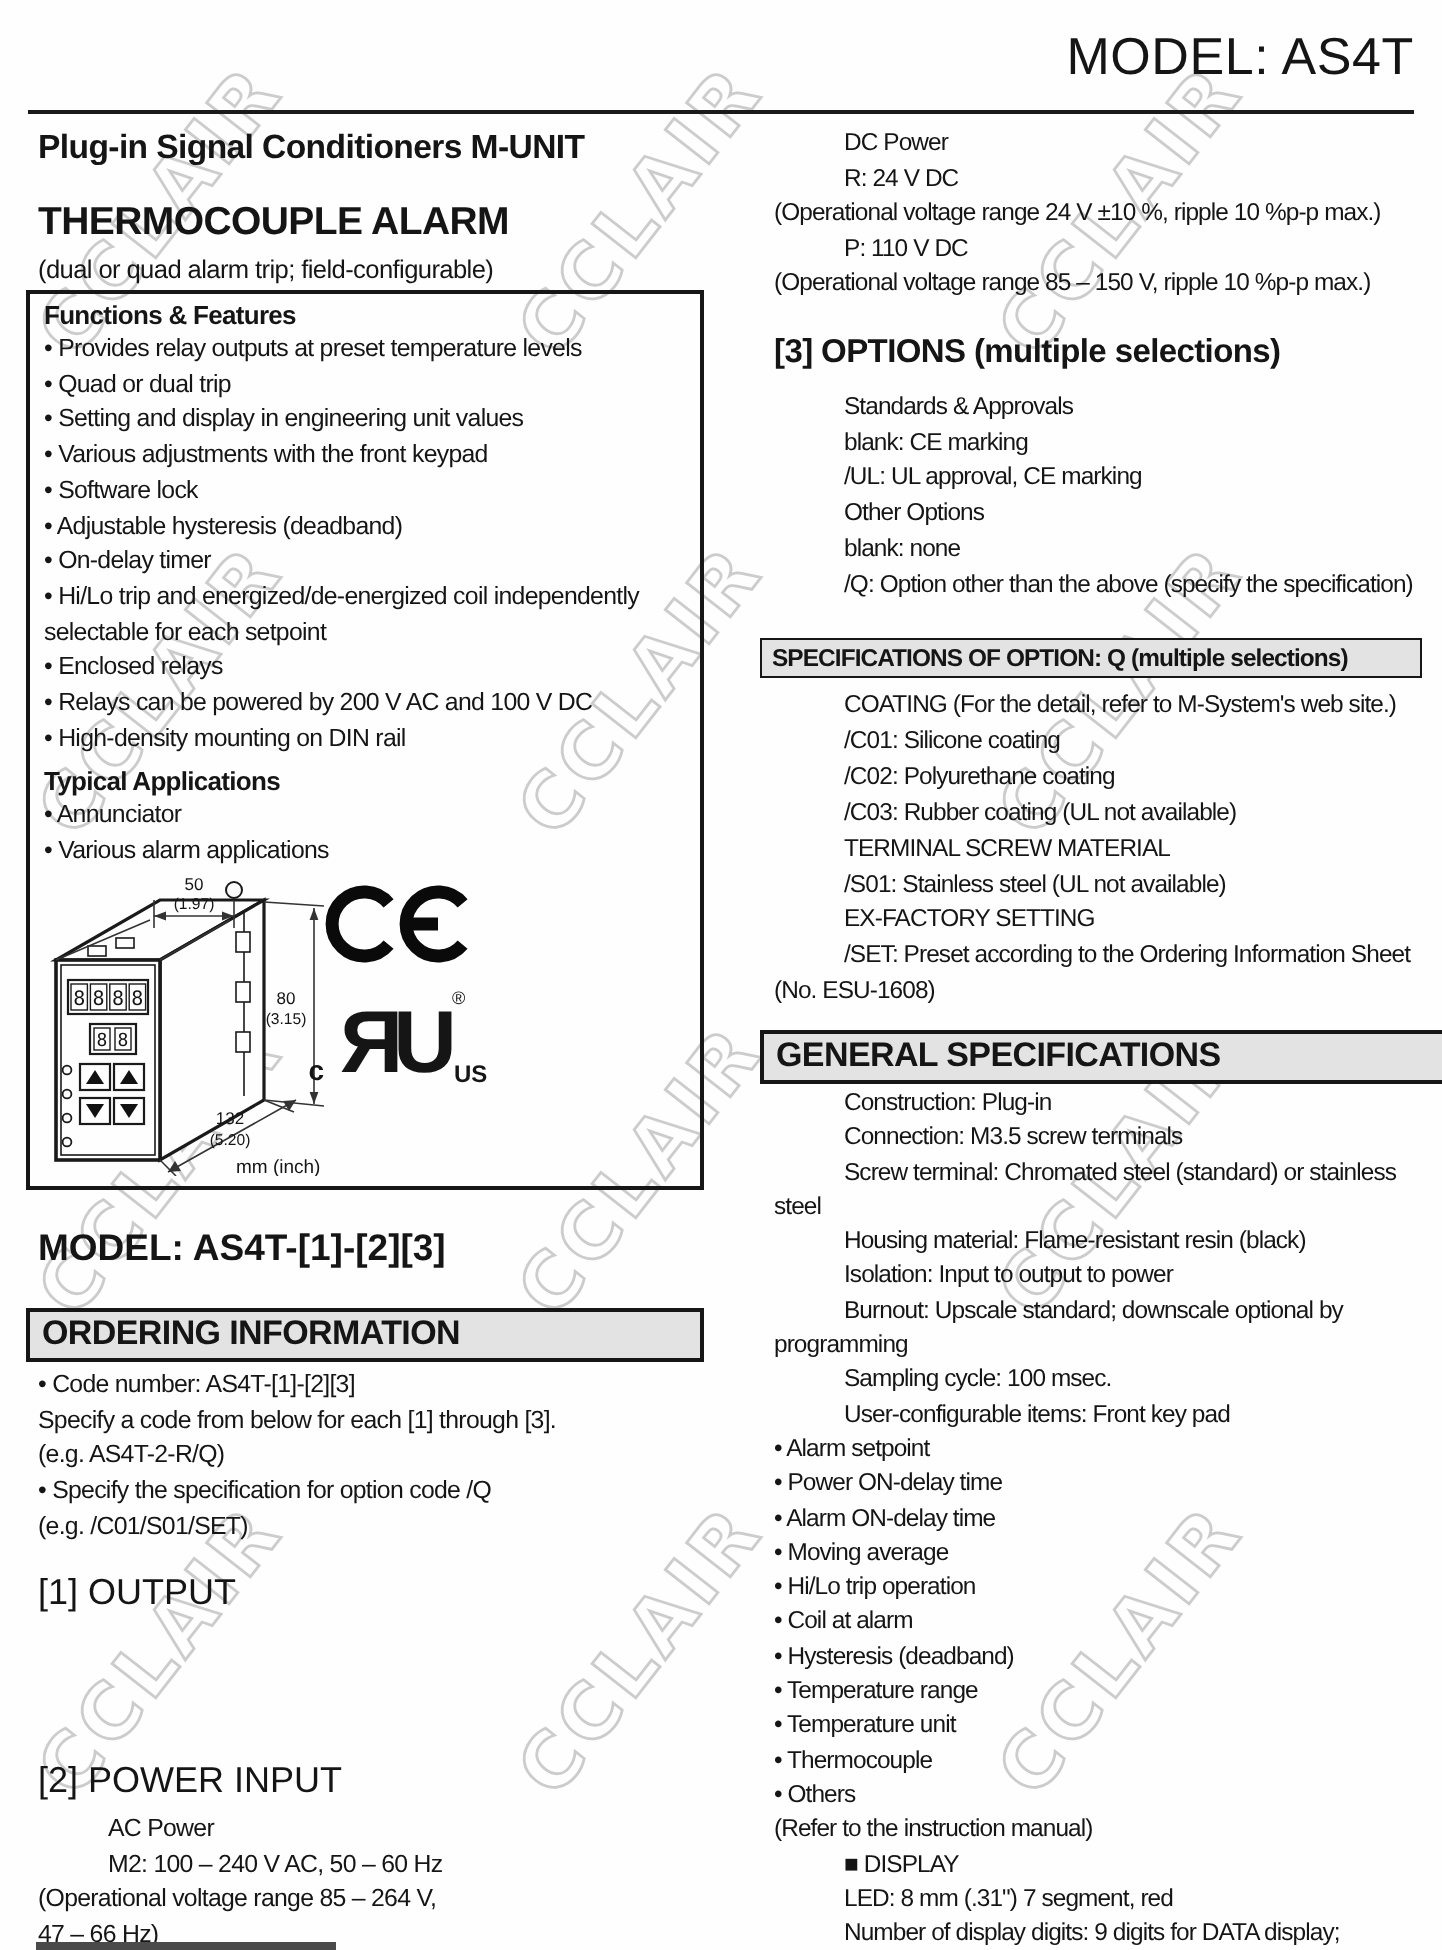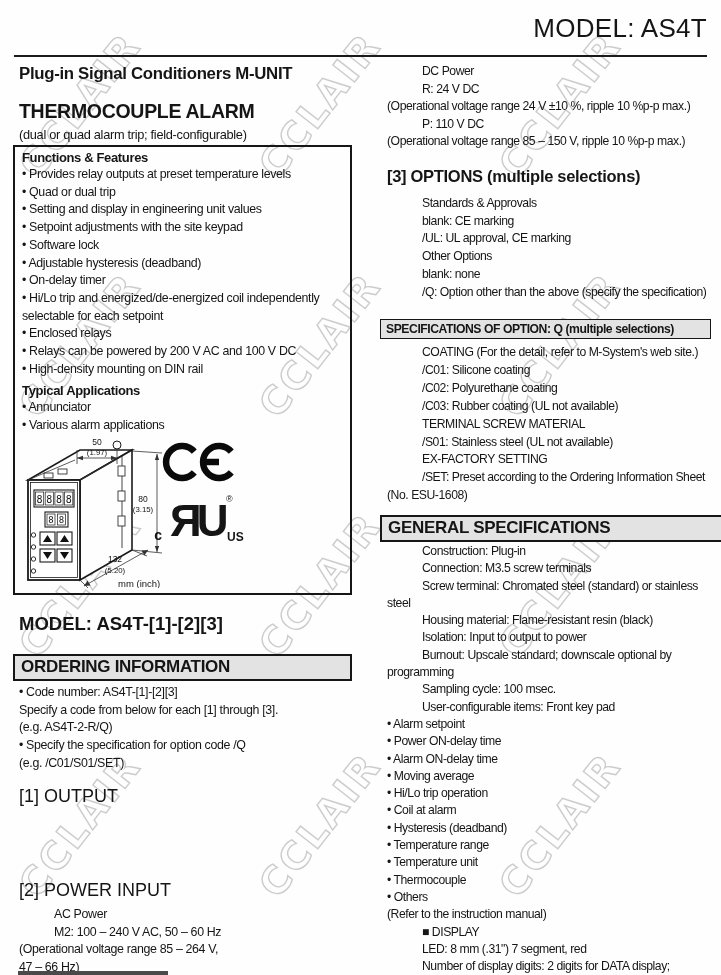--- a/index.html
+++ b/index.html
@@ -74,21 +74,21 @@
   <div class="abs h-sub" style="left:19px;top:64px">Plug-in Signal Conditioners M-UNIT</div>
   <div class="abs h-prod" style="left:19px;top:100px">THERMOCOUPLE ALARM</div>
   <div class="abs h-note" style="left:19px;top:127px">(dual or quad alarm trip; field-configurable)</div>
 
   <div class="abs bigbox">
     <div class="box-title">Functions &amp; Features</div>
     <div>
         <div class="ln">• Provides relay outputs at preset temperature levels</div>
         <div class="ln">• Quad or dual trip</div>
         <div class="ln">• Setting and display in engineering unit values</div>
-        <div class="ln">• Setpoint adjustments with the site keypad</div>
+        <div class="ln">• Various adjustments with the front keypad</div>
         <div class="ln">• Software lock</div>
         <div class="ln">• Adjustable hysteresis (deadband)</div>
         <div class="ln">• On-delay timer</div>
         <div class="ln">• Hi/Lo trip and energized/de-energized coil independently</div>
         <div class="ln">selectable for each setpoint</div>
         <div class="ln">• Enclosed relays</div>
         <div class="ln">• Relays can be powered by 200 V AC and 100 V DC</div>
         <div class="ln">• High-density mounting on DIN rail</div>
       </div>
     <div class="box-title" style="margin-top:4px">Typical Applications</div>
@@ -264,16 +264,16 @@
       <div class="ln"><span>• Hi/Lo trip operation</span></div>
       <div class="ln"><span>• Coil at alarm</span></div>
       <div class="ln"><span>• Hysteresis (deadband)</span></div>
       <div class="ln"><span>• Temperature range</span></div>
       <div class="ln"><span>• Temperature unit</span></div>
       <div class="ln"><span>• Thermocouple</span></div>
       <div class="ln"><span>• Others</span></div>
       <div class="ln"><span>(Refer to the instruction manual)</span></div>
       <div class="ln"><b>■ DISPLAY</b></div>
       <div class="ln"><b>LED</b><span>: 8 mm (.31") 7 segment, red</span></div>
-      <div class="ln"><b>Number of display digits</b><span>: 2 digits for DATA display;</span></div>
+      <div class="ln"><b>Number of display digits</b><span>: 9 digits for DATA display;</span></div>
     </div>
 
 </div>
 
 </body></html>

